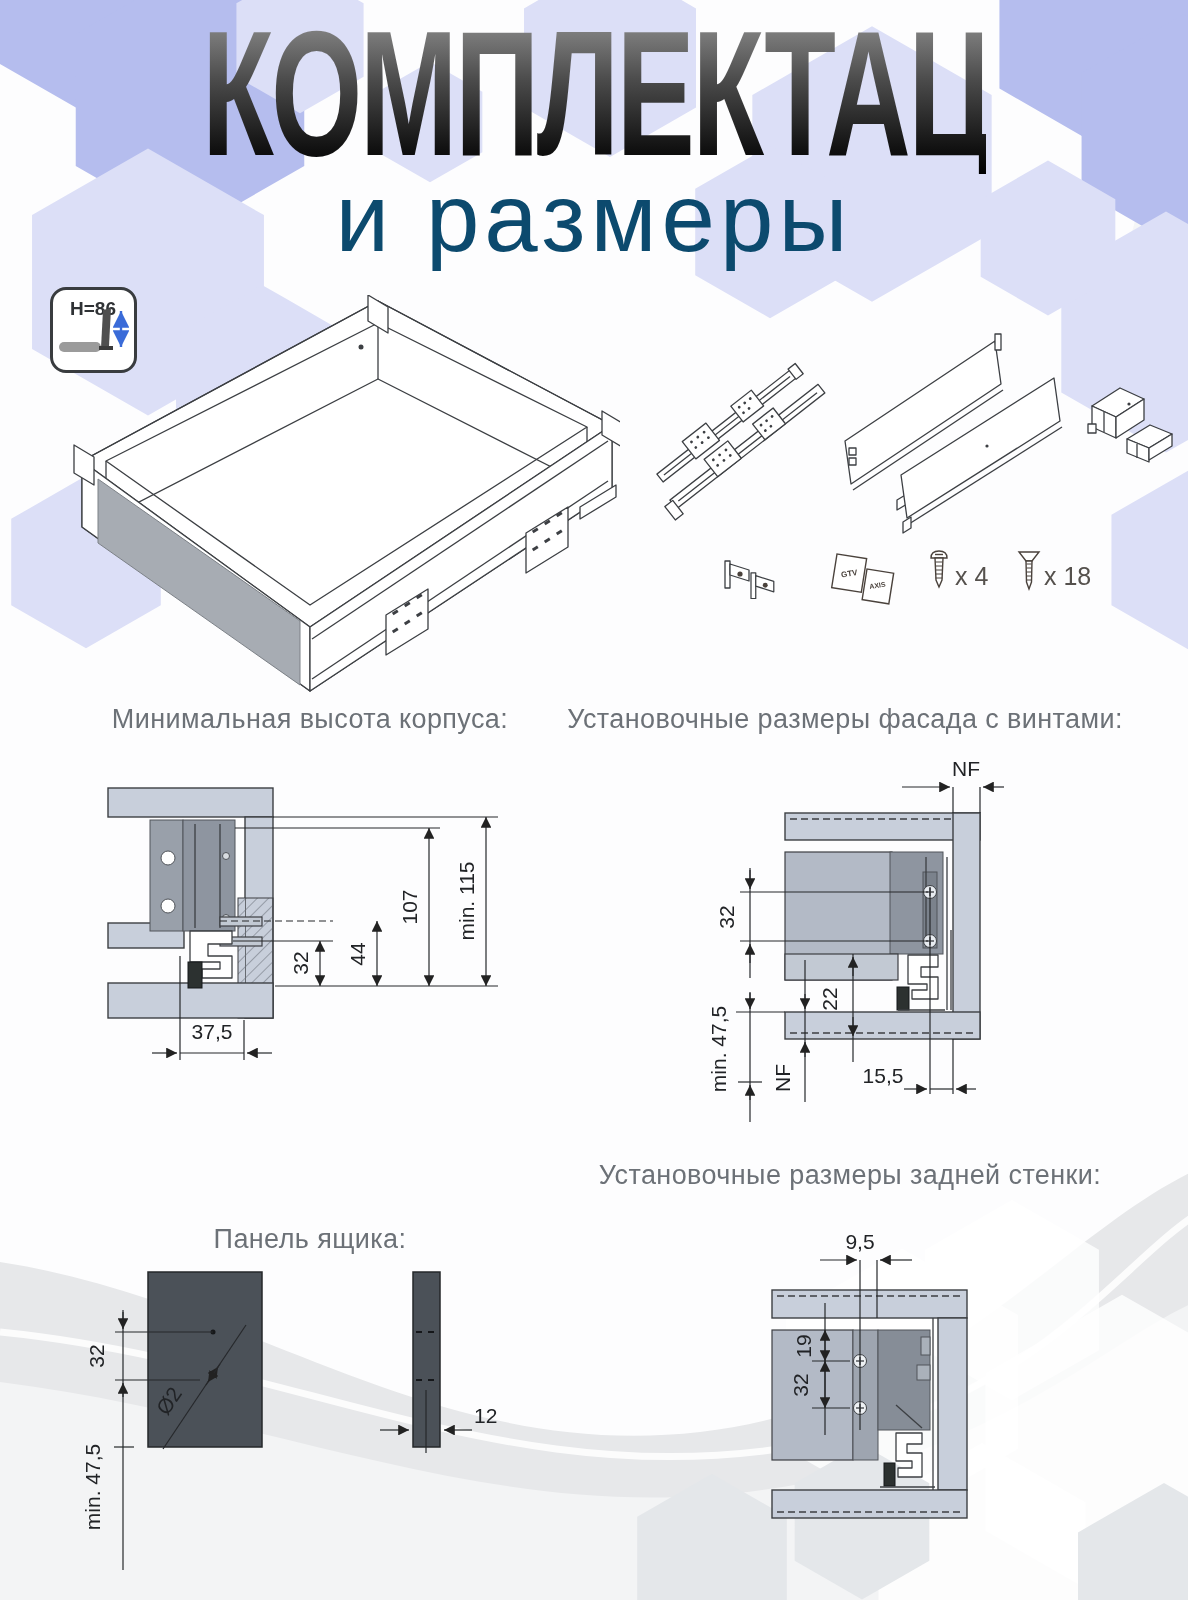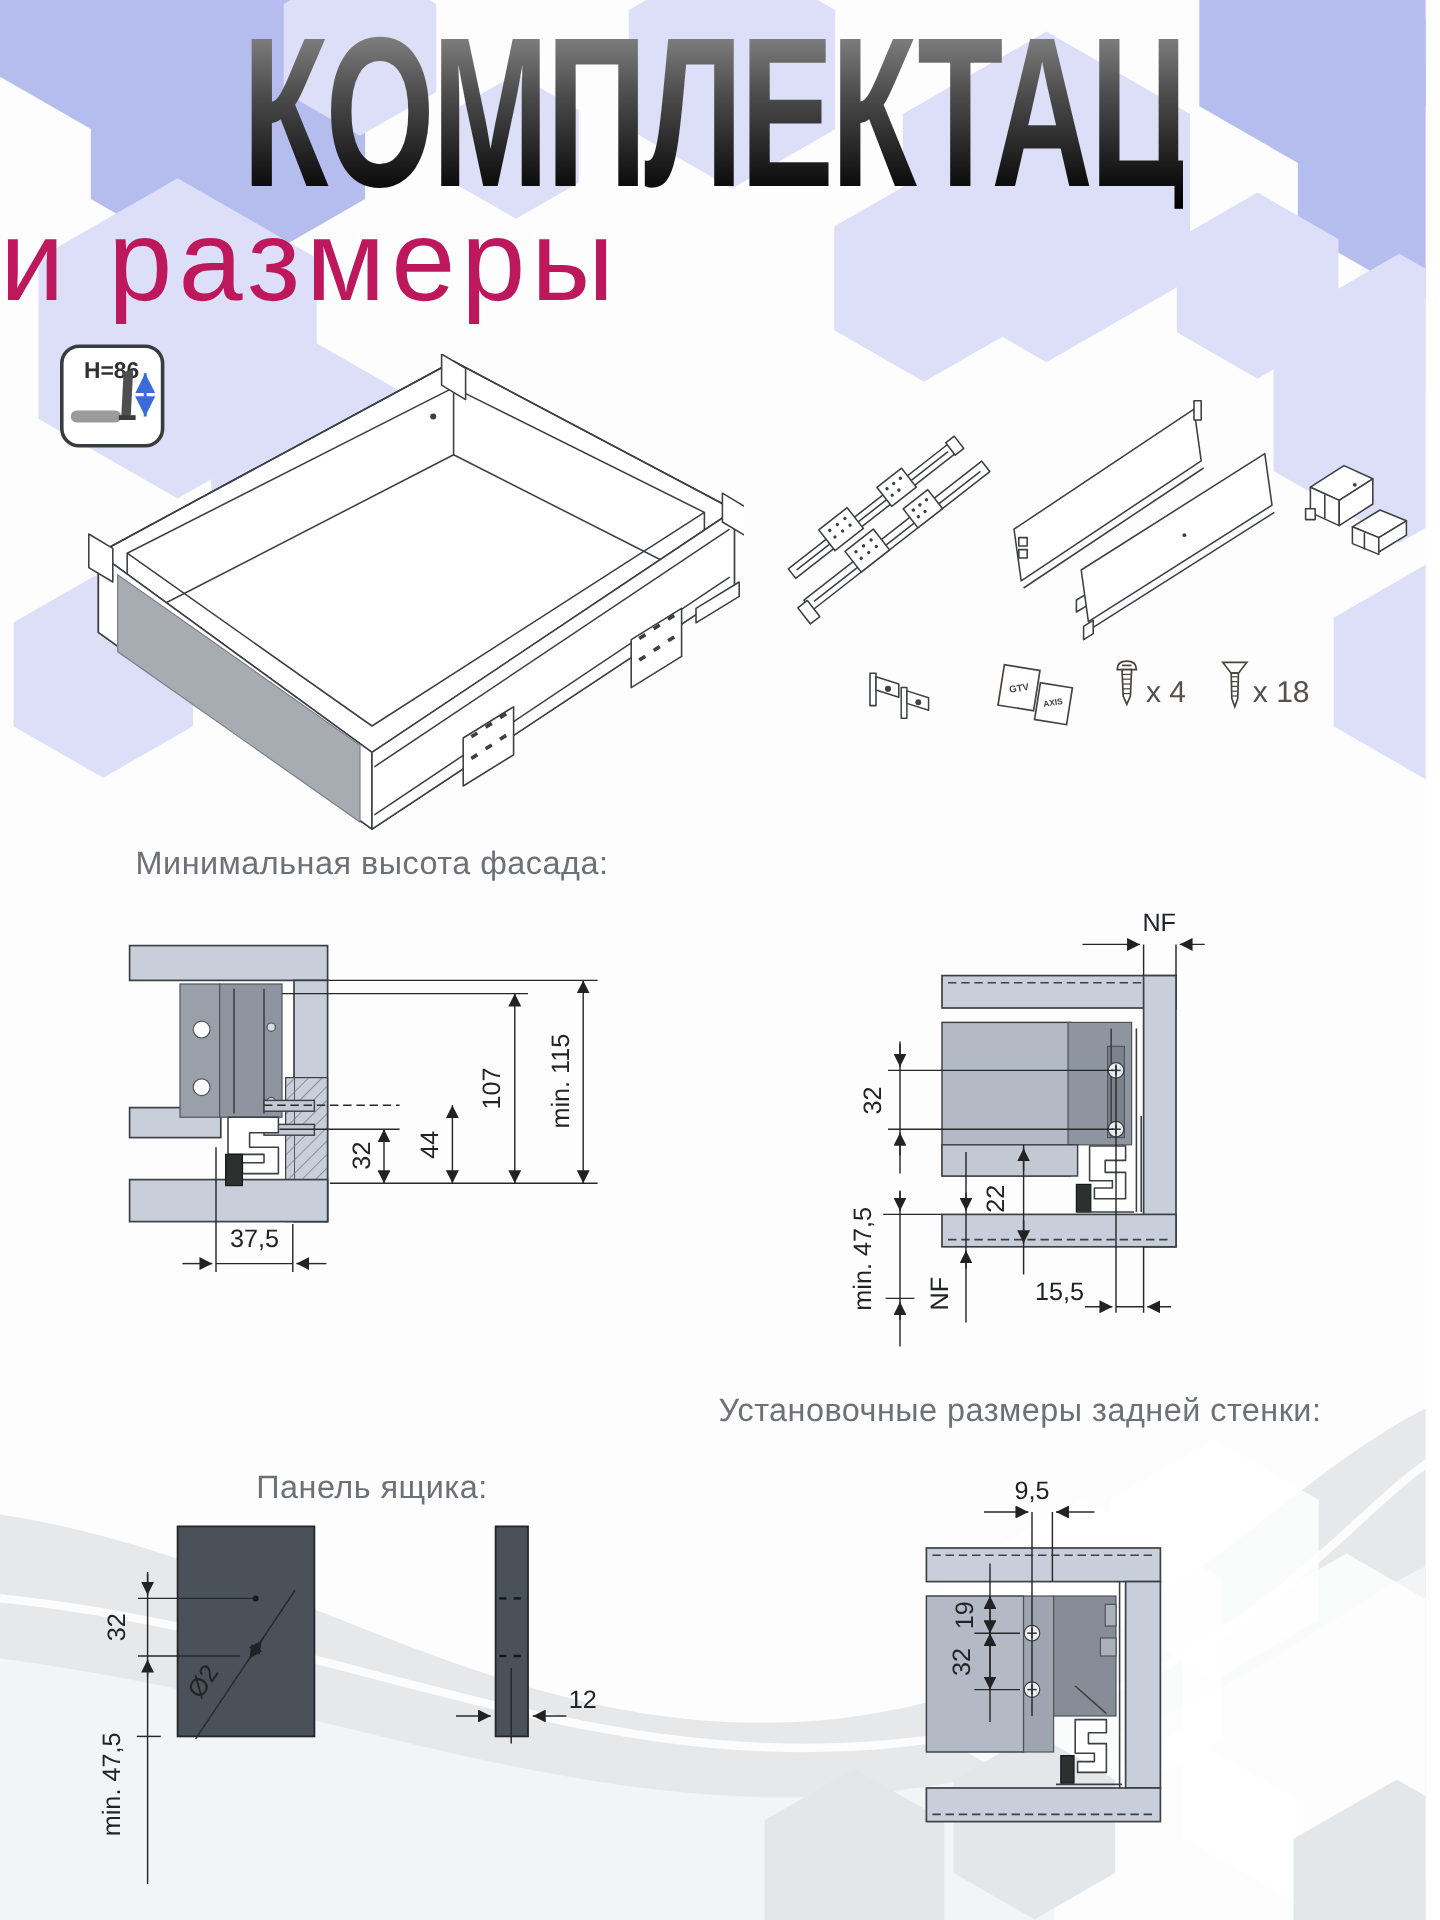--- a/index.html
+++ b/index.html
@@ -6,22 +6,22 @@
   .page{position:relative;width:1188px;height:1600px;overflow:hidden;background:#fdfdfe;
         font-family:"Liberation Sans",sans-serif;}
   .page svg{display:block;}
   .bg{position:absolute;left:0;top:0;z-index:0;}
   .layer{position:absolute;z-index:1;}
   .title-main{position:absolute;top:14px;left:0;width:100%;text-align:center;z-index:1;
     font-size:178px;font-weight:700;letter-spacing:-4px;line-height:160px;white-space:nowrap;
     transform:scaleX(.66);transform-origin:50% 0;
     background:linear-gradient(180deg,#8f8f8f 0%,#4a4a4a 42%,#101010 85%,#000 100%);
     -webkit-background-clip:text;background-clip:text;color:transparent;}
-  .title-sub{position:absolute;top:163px;left:0;width:100%;text-align:left;z-index:1;
-    font-size:96px;font-weight:400;color:#be185d;letter-spacing:5px;white-space:nowrap;}
+  .title-sub{position:absolute;top:163px;left:0;width:100%;text-align:center;z-index:1;
+    font-size:96px;font-weight:400;color:#0c4a6e;letter-spacing:5px;white-space:nowrap;}
   .sec-h{position:absolute;z-index:1;color:#6c7177;font-size:27px;letter-spacing:.4px;
     text-align:center;white-space:nowrap;}
   .badge{position:absolute;left:50px;top:287px;width:87px;height:86px;z-index:2;
     border:3px solid #393c3f;border-radius:16px;background:#fff;box-sizing:border-box;}
   
   .ln{stroke:#3c3f43;stroke-width:1.3;fill:none;stroke-linejoin:round;}
   .fw{fill:#fff;stroke:#3c3f43;stroke-width:1.3;stroke-linejoin:round;}
   .pf{fill:#c8cfdb;stroke:#3c3f43;stroke-width:1.4;}
   .pf2{fill:#b3bac6;stroke:#3c3f43;stroke-width:1.2;}
   .pf3{fill:#c2c9d3;stroke:#3c3f43;stroke-width:1.2;}
@@ -259,21 +259,22 @@
           <line x1="7.5" y1="14" x2="12.5" y2="14"></line>
           <line x1="7.5" y1="18" x2="12.5" y2="18"></line>
           <line x1="7.5" y1="22" x2="12.5" y2="22"></line>
           <line x1="7.5" y1="26" x2="12.5" y2="26"></line>
           <line x1="7.5" y1="30" x2="12.5" y2="30"></line>
         </g>
     </g>
     <text class="cnt" x="429" y="285">x 18</text>
   </svg>
 
-  <div class="sec-h" style="left:60px;top:704px;width:500px">Минимальная высота фасада:</div>
+  <div class="sec-h" style="left:60px;top:704px;width:500px">Минимальная высота корпуса:</div>
+  <div class="sec-h" style="left:545px;top:704px;width:600px">Установочные размеры фасада с винтами:</div>
   <div class="sec-h" style="left:60px;top:1224px;width:500px">Панель ящика:</div>
   <div class="sec-h" style="left:550px;top:1160px;width:600px">Установочные размеры задней стенки:</div>
 
   <svg class="layer" style="left:80px;top:758px" width="430" height="322" viewBox="0 0 430 322">
     <rect class="pf" x="28" y="30" width="165" height="29"></rect>
     <rect class="pf" x="165" y="59" width="28" height="201"></rect>
     <rect x="158" y="140" width="7" height="120" fill="#c8cfdb" stroke="none"></rect>
     <rect x="158" y="140" width="35" height="120" fill="url(#hatch)" stroke="#3c3f43" stroke-width="1"></rect>
     <rect class="pf" x="28" y="165" width="76" height="25"></rect>
     <rect class="pf" x="28" y="225" width="165" height="35"></rect>

